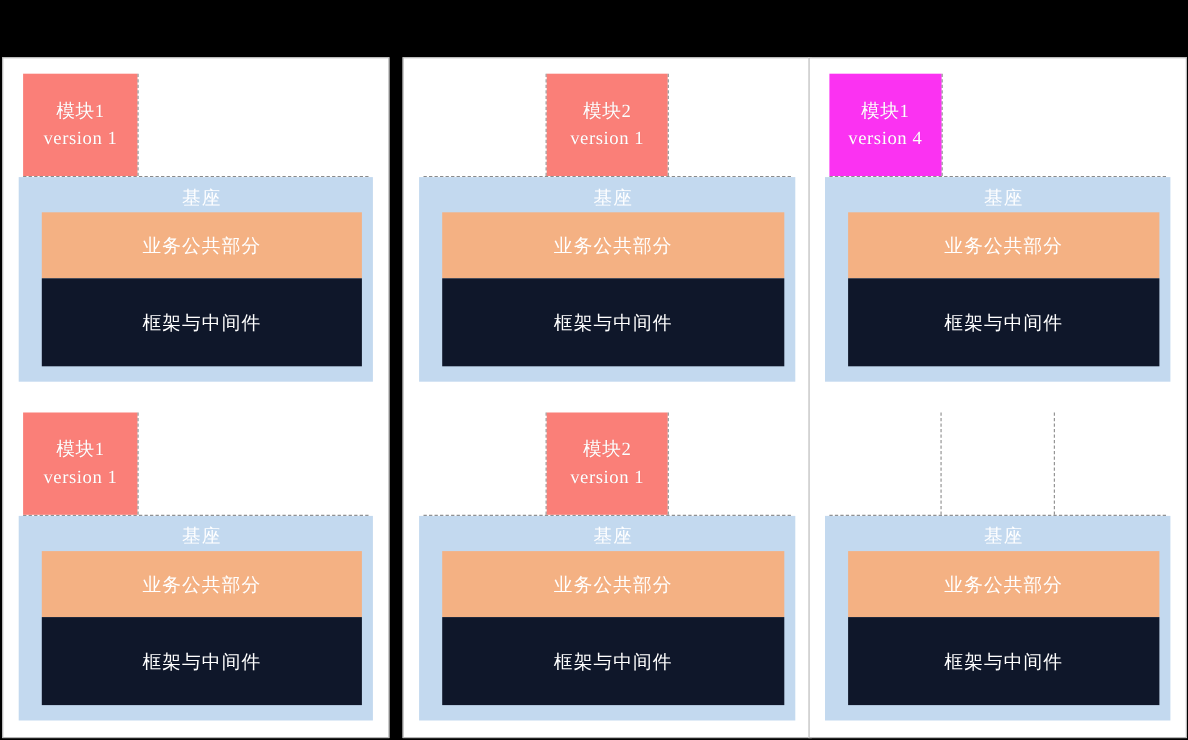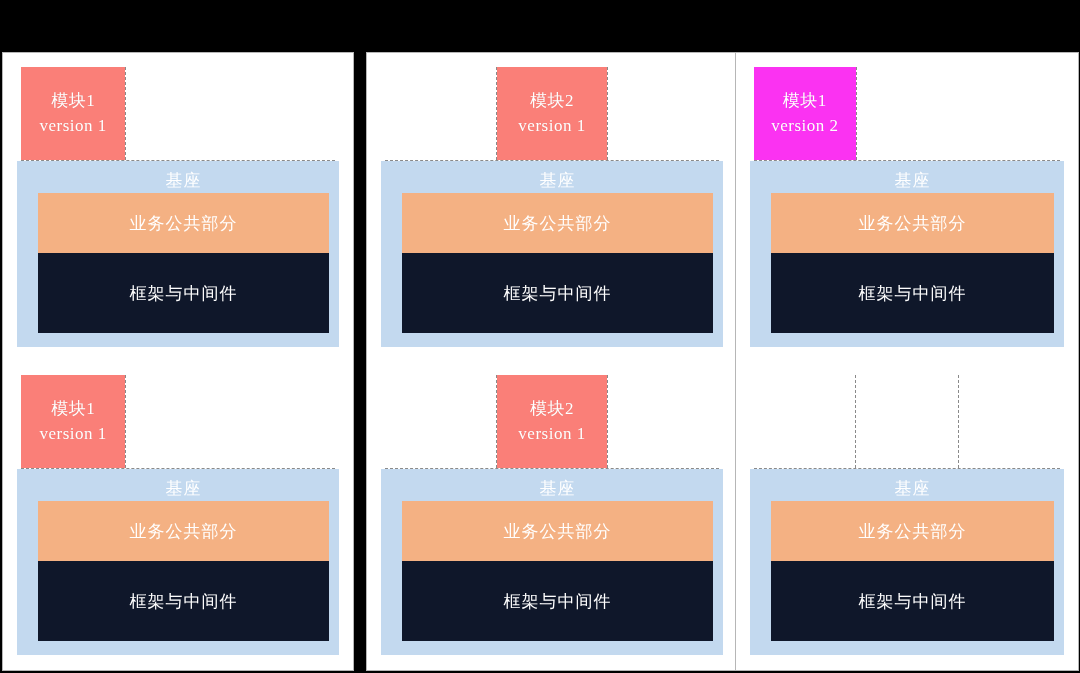--- a/index.html
+++ b/index.html
@@ -201,21 +201,21 @@
     </div>
   </div>
 
   <div class="panel" id="panel-3">
 
     <div class="scene scene-top">
       <div class="slots" style="left:18px;right:18px;top:14px;height:94px;">
         <div class="slot">
           <div class="module mod-magenta">
             <span>模块1</span>
-            <span>version 2</span>
+            <span>version 4</span>
           </div>
         </div>
         <div class="slot no-div"></div>
         <div class="slot"></div>
       </div>
       <div class="base" style="left:14px;right:14px;top:108px;height:186px;">
         <div class="base-title">基座</div>
         <div class="band band-biz">
           <span>业务公共部分</span>
         </div>

